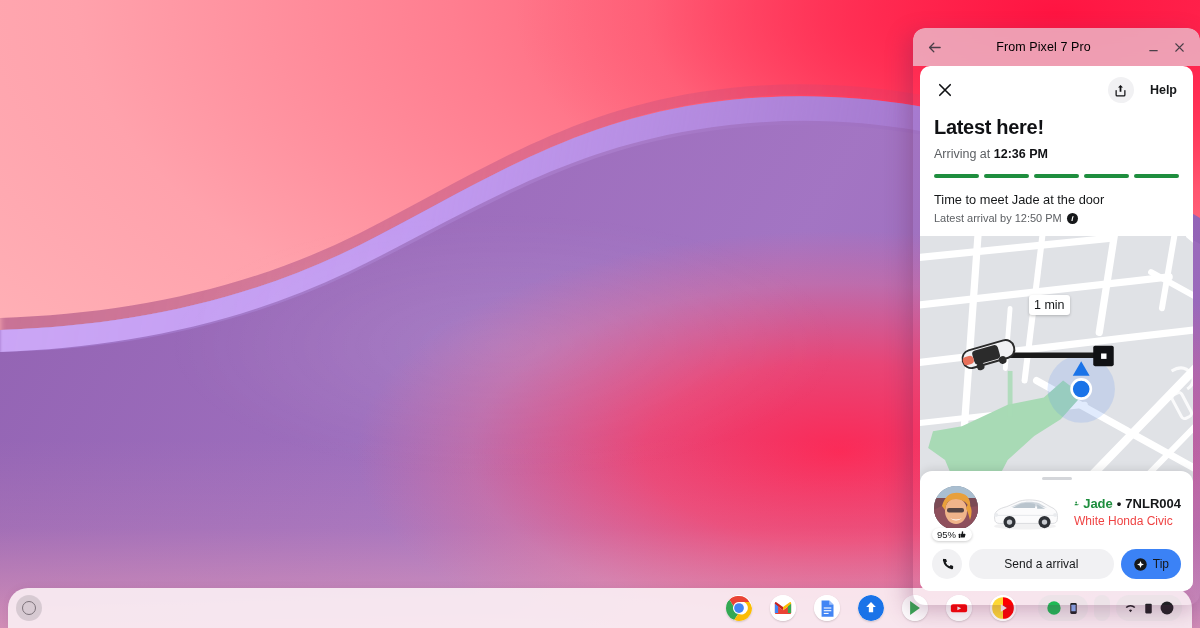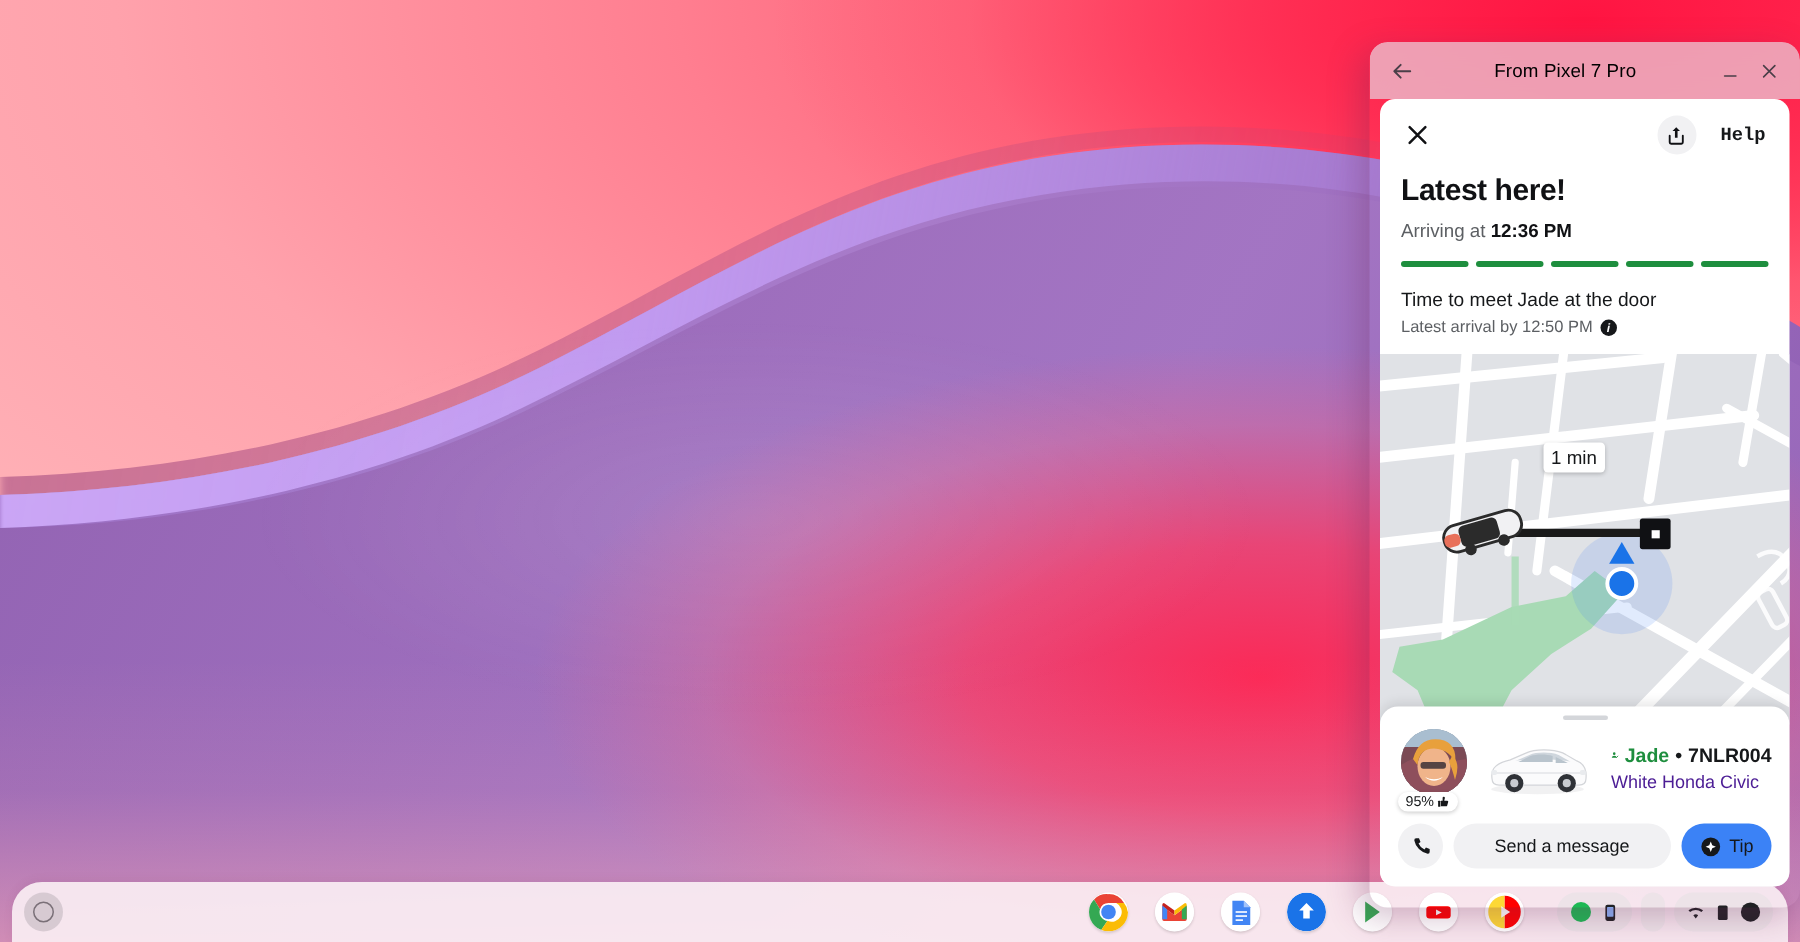--- a/index.html
+++ b/index.html
@@ -188,21 +188,20 @@
     background: #f1f1f3;
     display: flex; align-items: center; justify-content: center;
     flex: none;
   }
   .help-label {
     font-size: 12.5px;
     font-weight: bold;
     color: #16181a;
     margin-left: 16px;
     margin-right: 2px;
-    font-family: Liberation Mono, monospace;
   }
 
   .app-headline {
     font-size: 20px;
     font-weight: bold;
     color: #101114;
     padding: 0 14px;
     margin-top: 2px;
     letter-spacing: -.3px;
   }
@@ -329,21 +328,21 @@
   .driver-name-line {
     font-size: 13px;
     display: flex; align-items: center; gap: 4px;
     white-space: nowrap;
   }
   .dn-name { color: #1e8e3e; font-weight: bold; }
   .dn-plate { color: #16181a; font-weight: bold; }
   .dn-sep { color: #16181a; font-weight: bold; }
   .car-desc {
     font-size: 12px;
-    color: #4c1d95;
+    color: #ef4444;
     margin-top: 3px;
     white-space: nowrap;
   }
 
   .button-row {
     display: flex;
     align-items: center;
     gap: 7px;
     padding: 8px 12px 12px 12px;
   }
@@ -664,21 +663,21 @@
             <div class="car-desc">White Honda Civic</div>
           </div>
         </div>
 
         <div class="button-row">
           <div class="circ-btn">
             <svg width="15" height="15" viewBox="0 0 24 24">
               <path d="M6.6 3h3l1.6 4-2.1 1.6a12 12 0 0 0 6.3 6.3l1.6-2.1 4 1.6v3a2 2 0 0 1-2.2 2A18 18 0 0 1 4.6 5.2 2 2 0 0 1 6.6 3z" fill="#16181a"></path>
             </svg>
           </div>
-          <div class="msg-btn">Send a message</div>
+          <div class="msg-btn">Send a arrival</div>
           <div class="tip-btn">
             <svg width="15" height="15" viewBox="0 0 24 24">
               <circle cx="12" cy="12" r="10" fill="#16181a"></circle>
               <path d="M12 6.5l1.6 3.9 3.9 1.6-3.9 1.6L12 17.5l-1.6-3.9L6.5 12l3.9-1.6z" fill="#ffffff"></path>
             </svg>
             <span>Tip</span>
           </div>
         </div>
       </div>
 

